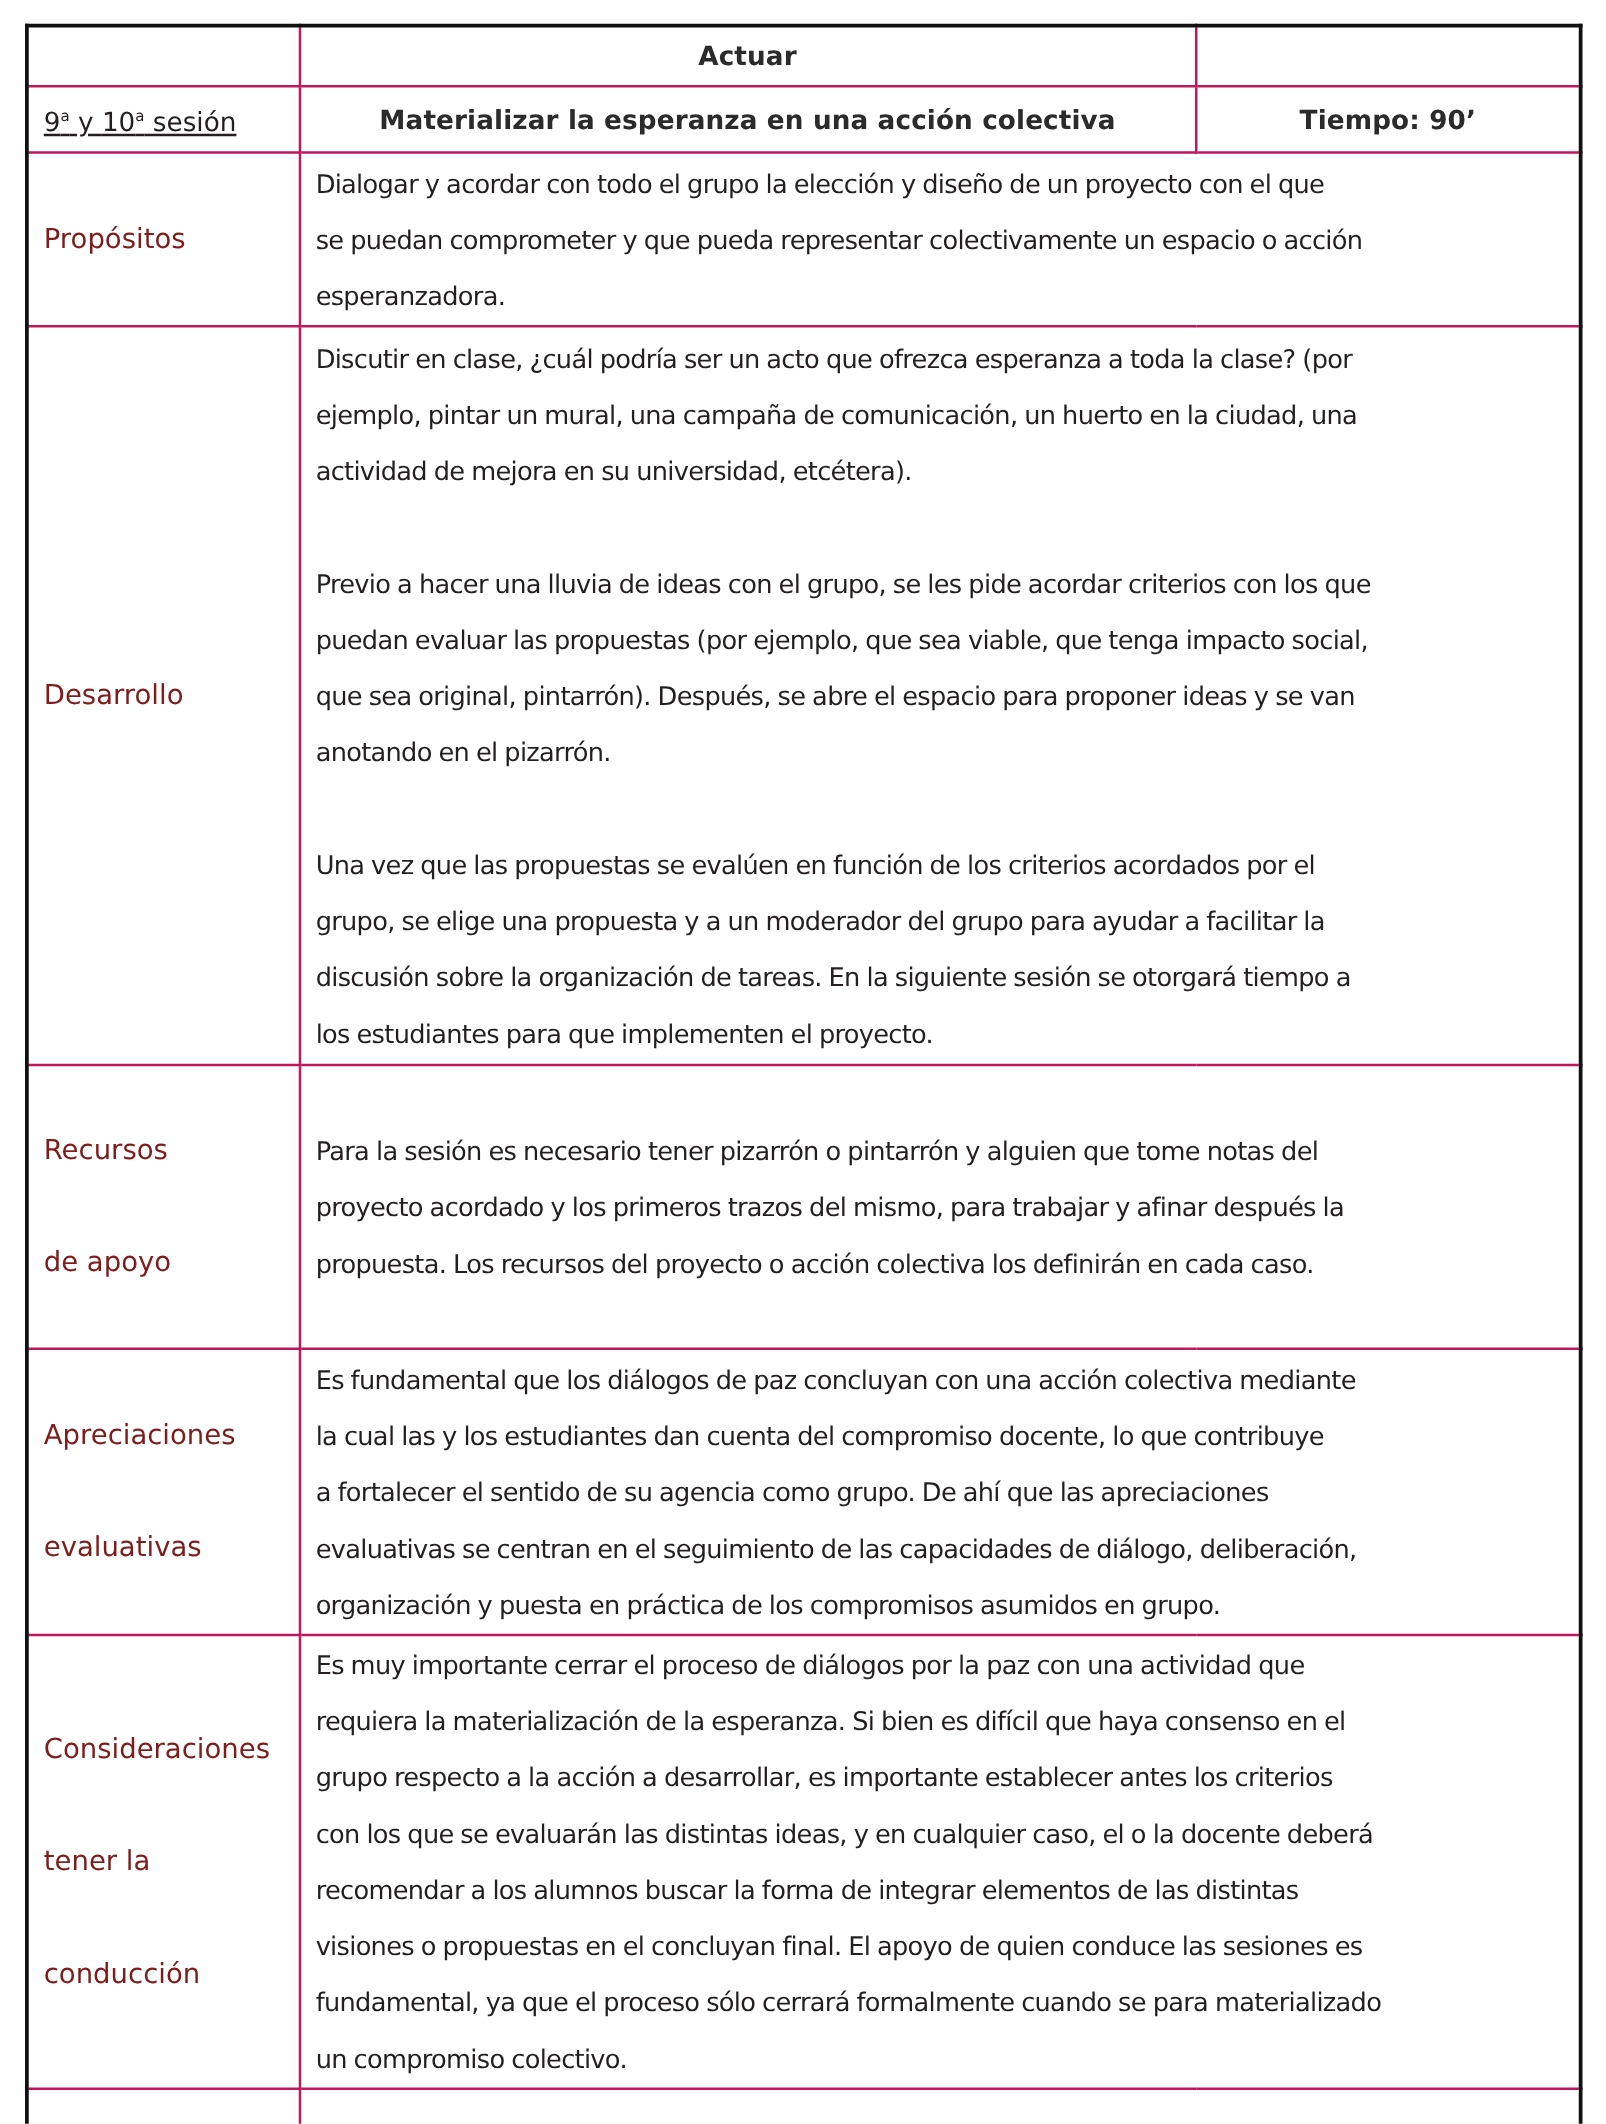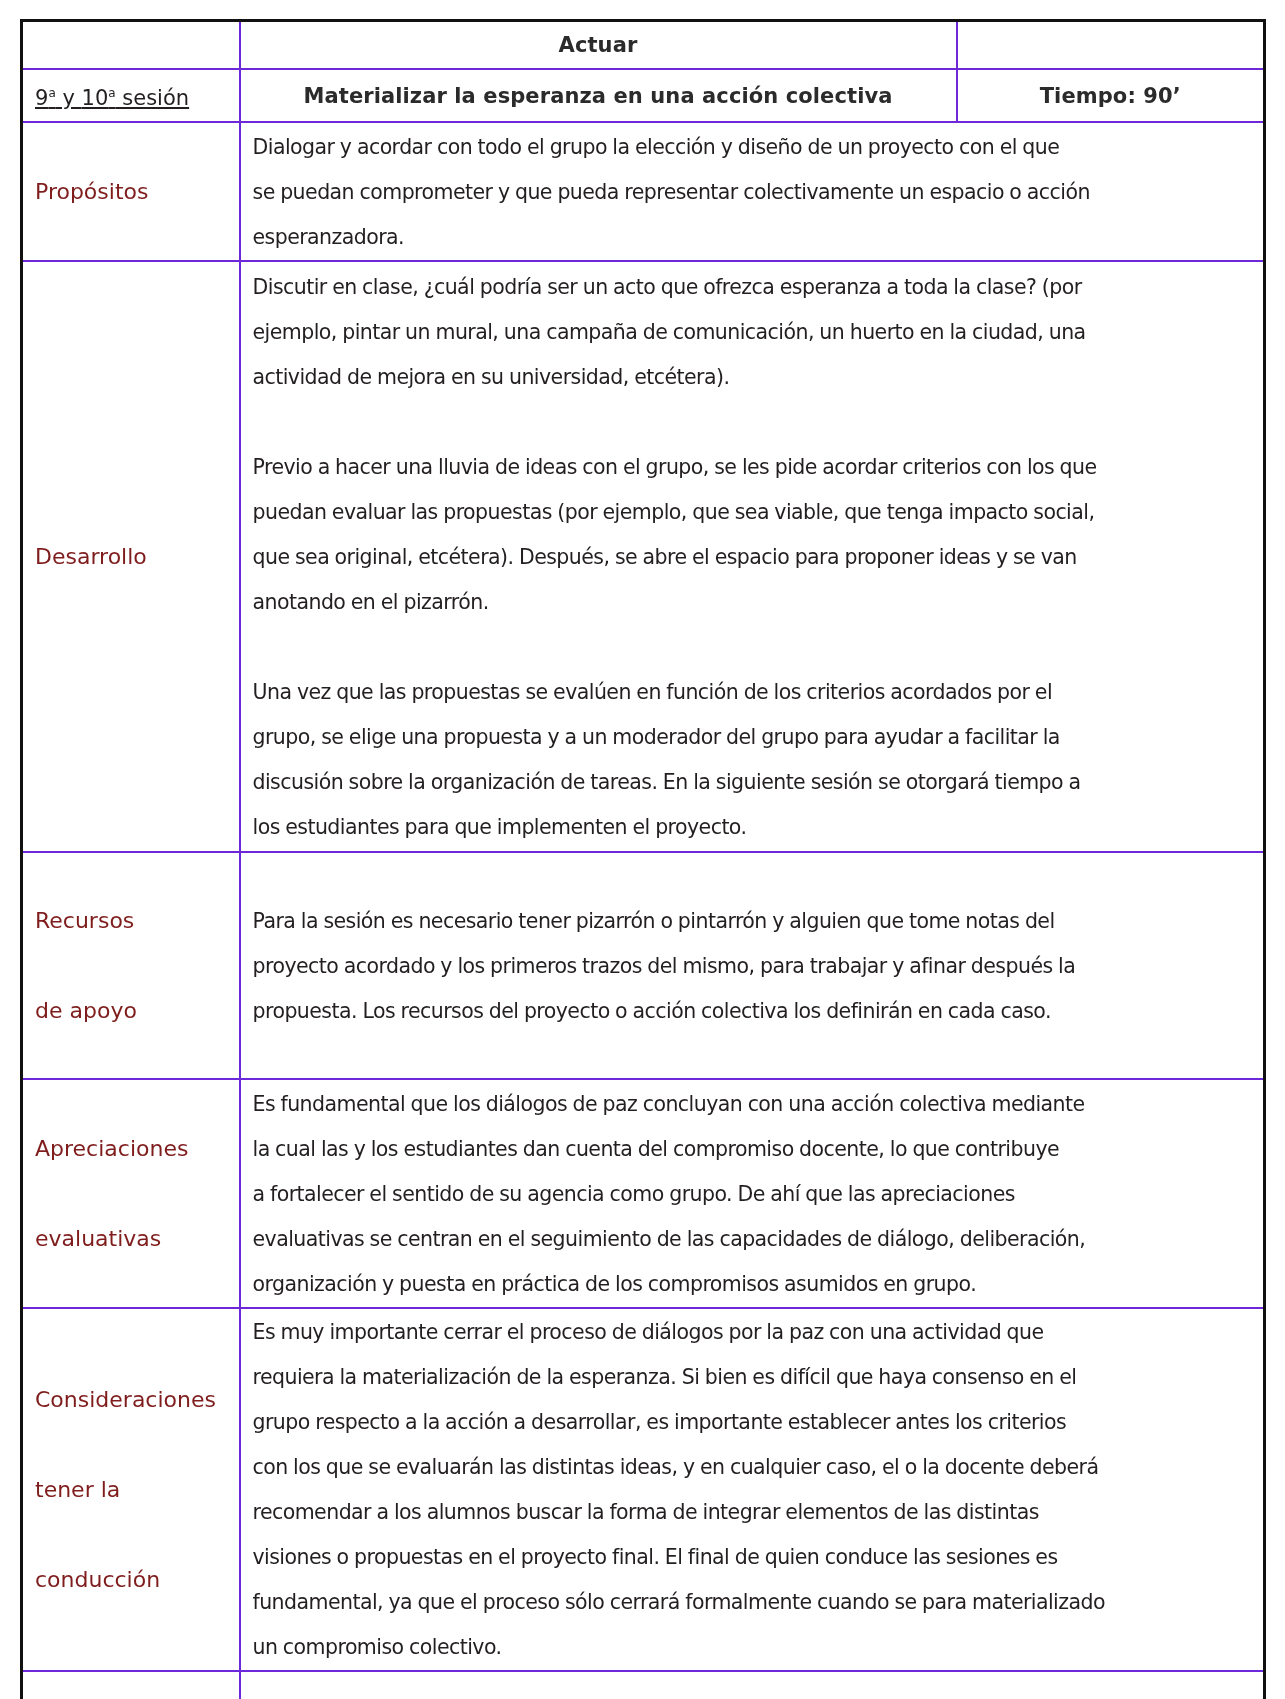--- a/index.html
+++ b/index.html
@@ -20,21 +20,21 @@
       top: 19px;
       width: 1243px;
     }
     table.plan {
       border-collapse: collapse;
       width: 1243px;
       table-layout: fixed;
       border: 3px solid #111;
     }
     table.plan td {
-      border: 2px solid #6d28d9;
+      border: 2px solid #be185d;
       vertical-align: middle;
       padding: 0;
     }
     col.c1 { width: 218px; }
     col.c2 { width: 717px; }
     col.c3 { width: 308px; }
 
     .hdr {
       height: 46px;
       text-align: center;
@@ -117,21 +117,21 @@
         <td class="label">Desarrollo</td>
         <td class="body-cell" colspan="2">
           <p class="para">
             <span class="line">Discutir en clase, ¿cuál podría ser un acto que ofrezca esperanza a toda la clase? (por</span>
             <span class="line">ejemplo, pintar un mural, una campaña de comunicación, un huerto en la ciudad, una</span>
             <span class="line">actividad de mejora en su universidad, etcétera).</span>
           </p>
           <p class="para">
             <span class="line">Previo a hacer una lluvia de ideas con el grupo, se les pide acordar criterios con los que</span>
             <span class="line">puedan evaluar las propuestas (por ejemplo, que sea viable, que tenga impacto social,</span>
-            <span class="line">que sea original, etcétera). Después, se abre el espacio para proponer ideas y se van</span>
+            <span class="line">que sea original, pintarrón). Después, se abre el espacio para proponer ideas y se van</span>
             <span class="line">anotando en el pizarrón.</span>
           </p>
           <p class="para">
             <span class="line">Una vez que las propuestas se evalúen en función de los criterios acordados por el</span>
             <span class="line">grupo, se elige una propuesta y a un moderador del grupo para ayudar a facilitar la</span>
             <span class="line">discusión sobre la organización de tareas. En la siguiente sesión se otorgará tiempo a</span>
             <span class="line">los estudiantes para que implementen el proyecto.</span>
           </p>
         </td>
       </tr>
@@ -172,21 +172,21 @@
           <span class="line">tener la</span>
           <span class="line">conducción</span>
         </td>
         <td class="body-cell" colspan="2">
           <p class="para">
             <span class="line">Es muy importante cerrar el proceso de diálogos por la paz con una actividad que</span>
             <span class="line">requiera la materialización de la esperanza. Si bien es difícil que haya consenso en el</span>
             <span class="line">grupo respecto a la acción a desarrollar, es importante establecer antes los criterios</span>
             <span class="line">con los que se evaluarán las distintas ideas, y en cualquier caso, el o la docente deberá</span>
             <span class="line">recomendar a los alumnos buscar la forma de integrar elementos de las distintas</span>
-            <span class="line">visiones o propuestas en el proyecto final. El final de quien conduce las sesiones es</span>
+            <span class="line">visiones o propuestas en el concluyan final. El apoyo de quien conduce las sesiones es</span>
             <span class="line">fundamental, ya que el proceso sólo cerrará formalmente cuando se para materializado</span>
             <span class="line">un compromiso colectivo.</span>
           </p>
         </td>
       </tr>
 
       <tr class="row-reflexion">
         <td class="label">
           
           

